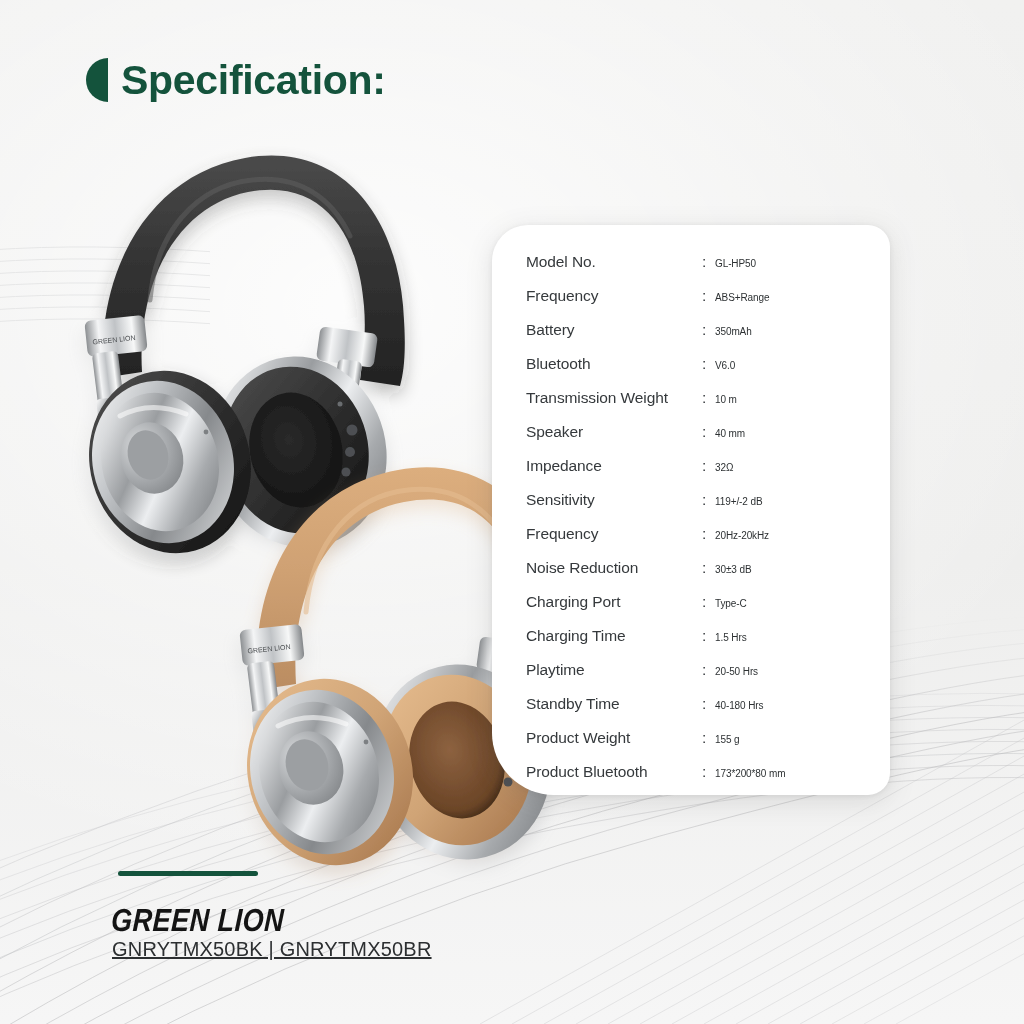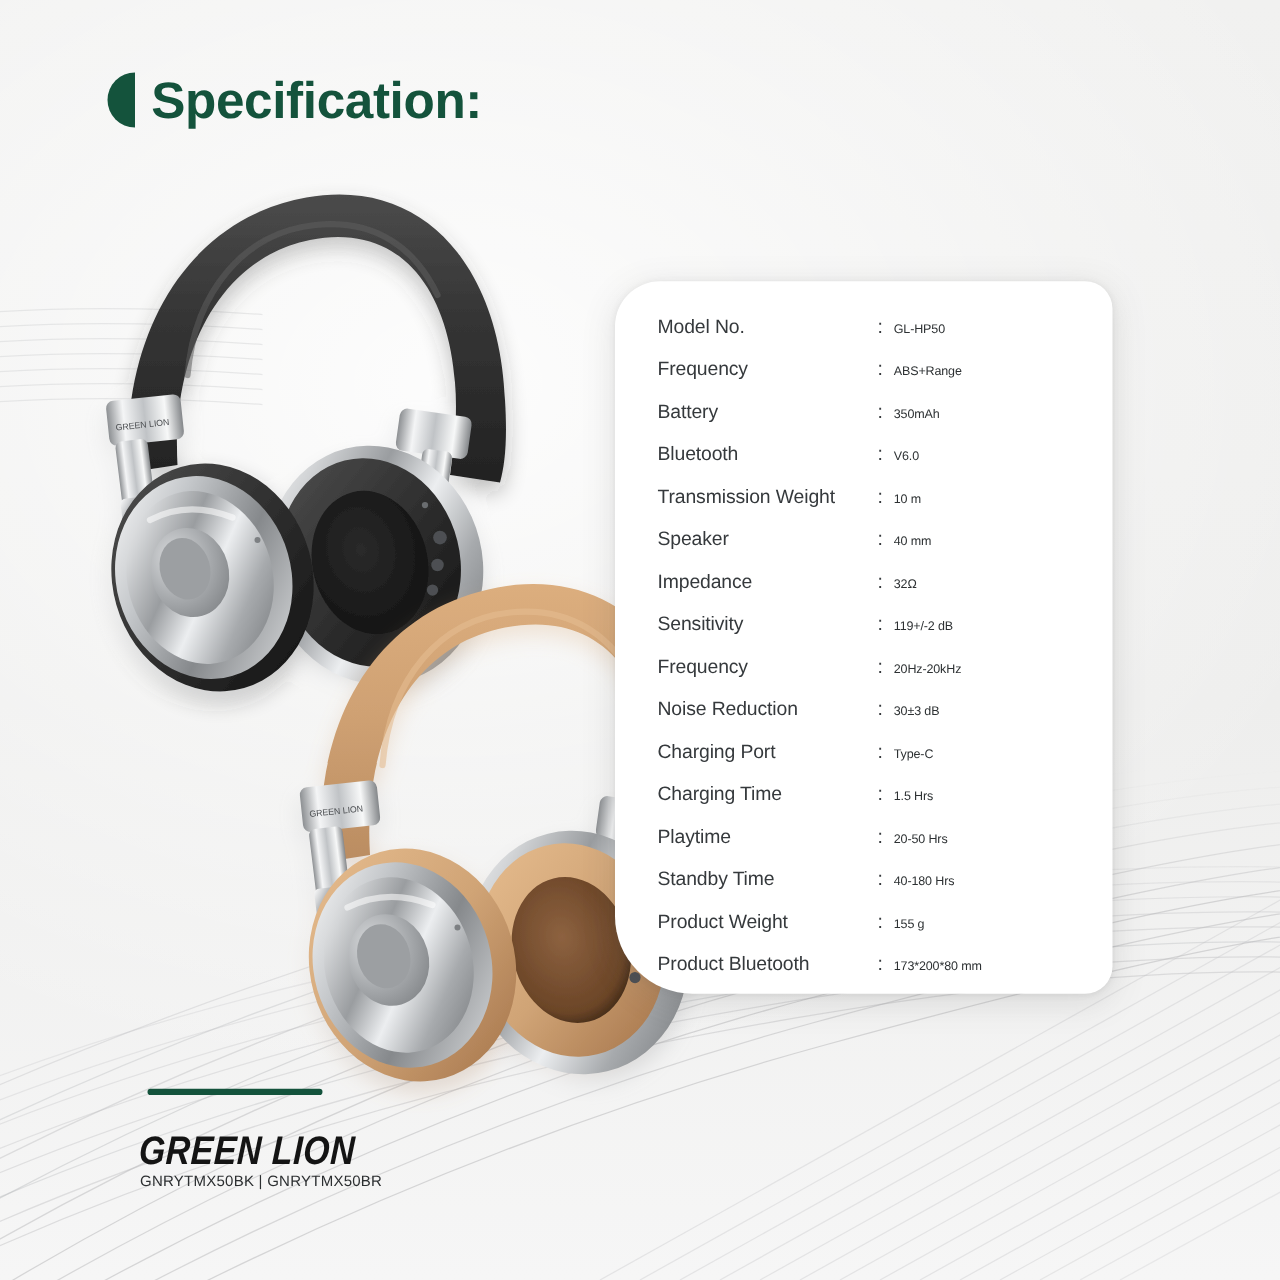--- a/index.html
+++ b/index.html
@@ -121,24 +121,25 @@
     color: #141414;
     letter-spacing: 0.5px;
     transform: scaleY(1.18) skewX(-3deg);
     transform-origin: left top;
     white-space: nowrap;
   }
   .brand-skus {
     position: absolute;
     left: 112px;
     top: 938px;
-    font-size: 12px;
+    font-size: 20px;
     color: #2c2f31;
     letter-spacing: 0.2px;
     white-space: nowrap;
+    text-decoration: underline;
   }
 
   
   .headphones-layer {
     position: absolute;
     left: 0;
     top: 0;
     width: 1024px;
     height: 1024px;
     pointer-events: none;

